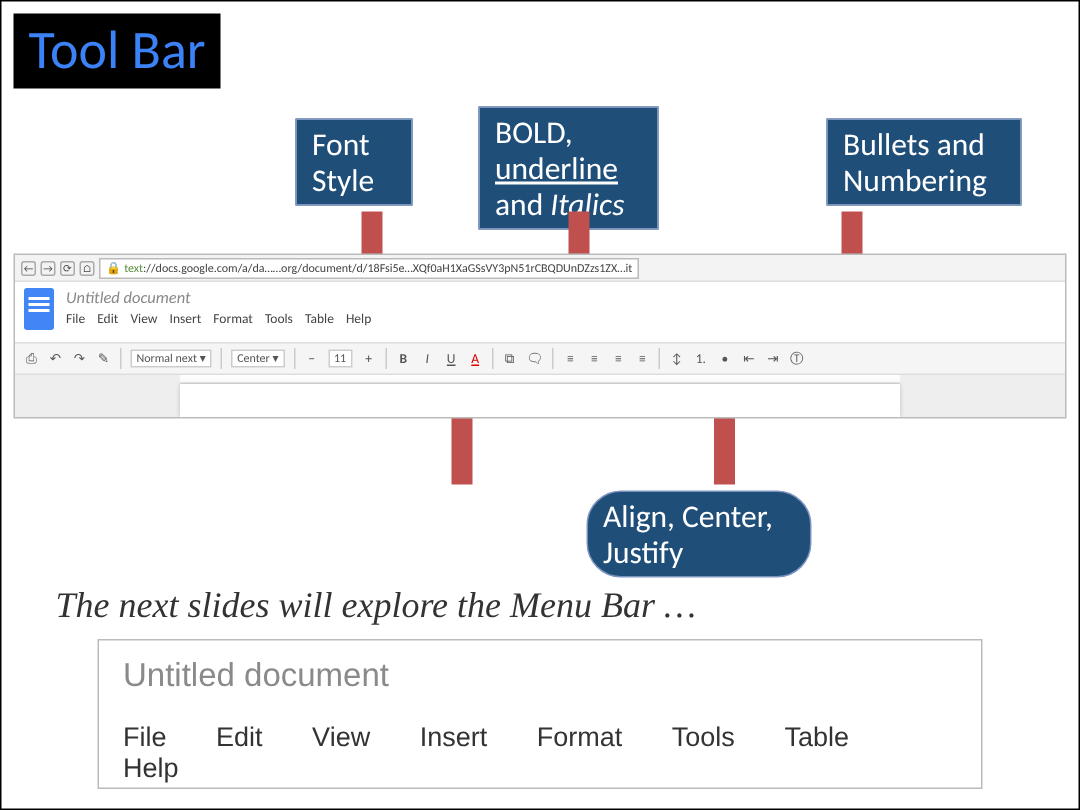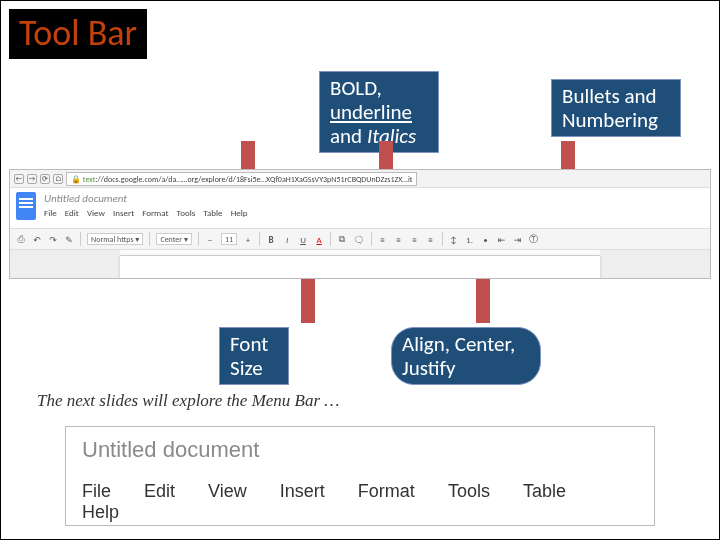--- a/index.html
+++ b/index.html
@@ -1,18 +1,18 @@
 <!DOCTYPE html>
 <html><head>
 <meta charset="utf-8">
 <style>
   * { box-sizing: border-box; margin: 0; padding: 0; }
   body { width: 720px; height: 540px; font-family: Calibri, Arial, sans-serif; background: #fff; position: relative; overflow: hidden; }
   .slide { width: 720px; height: 540px; position: relative; border: 1px solid #000; }
-  .title-box { position: absolute; top: 8px; left: 8px; background: #000; color: #c2410c; padding: 2px 10px 4px 10px; font-size: 36px; }
+  .title-box { position: absolute; top: 8px; left: 8px; background: #000; color: #3b82f6; padding: 2px 10px 4px 10px; font-size: 36px; }
   .label-box { position: absolute; background: #1f4e79; color: #fff; border: 1px solid #7b93bf; padding: 4px 10px; font-size: 21px; line-height: 1.15; }
   .l-fontstyle { top: 78px; left: 196px; width: 78px; }
   .l-biu { top: 70px; left: 318px; width: 120px; }
   .l-biu .u { text-decoration: underline }
   .l-biu .i { font-style: italic }
   .l-bullets { top: 78px; left: 550px; width: 130px; }
   .l-fontsize { top: 326px; left: 218px; width: 70px; }
   .l-align { top: 326px; left: 390px; width: 150px; border-radius: 23px; }
   .arrow-down, .arrow-up { position: absolute; width: 14px; background: #c0504d; }
   .arrow-down::after { content: ""; position: absolute; bottom: -14px; left: -6px; border-left: 13px solid transparent; border-right: 13px solid transparent; border-top: 14px solid #c0504d; }
@@ -34,57 +34,57 @@
   .dtitle { font-size: 11px; color: #888; font-style: italic; }
   .dmenu { font-size: 9px; color: #444; }
   .dmenu span { margin-right: 6px; }
   .toolbar { height: 22px; background: #f5f5f5; border-top: 1px solid #ddd; border-bottom: 1px solid #ddd; display: flex; align-items: center; font-size: 9px; color: #555; gap: 6px; padding: 0 6px; }
   .toolbar .sep { border-left: 1px solid #ccc; height: 14px; }
   .toolbar .dd { border: 1px solid #ccc; padding: 0 3px; background: #fff; font-size: 8px; }
   .toolbar .ico { display:inline-block; min-width: 10px; text-align:center; }
   .doc-canvas { height: 28px; background: #eee; position: relative; }
   .doc-canvas .sheet { position: absolute; top: 6px; left: 110px; right: 110px; bottom: 0; background: #fff; box-shadow: 0 0 3px rgba(0,0,0,.2); }
   .ruler { position: absolute; top: 0; left: 110px; right: 110px; height: 6px; background: #fdfdfd; border-bottom: 1px solid #ddd; }
-  .sentence { position: absolute; top: 390px; left: 36px; font-size: 17px; font-style: italic; font-family: 'Times New Roman', serif; color: #333; }
+  .sentence { position: absolute; top: 390px; left: 36px; font-size: 24px; font-style: italic; font-family: 'Times New Roman', serif; color: #333; }
   .detail-wrap { position: absolute; top: 425px; left: 64px; right: 64px; height: 100px; border: 1px solid #bbb; background: #fff; padding: 10px 16px; }
   .detail-title { font-family: Arial, sans-serif; font-size: 22px; color: #8a8a8a; }
   .detail-menu { margin-top: 18px; font-family: Arial, sans-serif; font-size: 18px; color: #333; }
   .detail-menu span { display: inline-block; margin-right: 28px; }
 </style>
 </head>
 <body>
 
 <div class="slide">
 
   <div class="title-box">Tool Bar</div>
 
+  <div class="label-box l-fontstyle">Font Style</div>
   <div class="label-box l-biu">
     <span>BOLD,</span><br>
     <span class="u">underline</span><br>
     <span>and </span><span class="i">Italics</span>
   </div>
   <div class="label-box l-bullets">Bullets and Numbering</div>
-  <div class="label-box l-fontsize">Font Size</div>
   <div class="label-box l-align">Align, Center, Justify</div>
 
   <div class="arrow-down ad1"></div>
   <div class="arrow-down ad2"></div>
   <div class="arrow-down ad3"></div>
   <div class="arrow-up au1"></div>
   <div class="arrow-up au2"></div>
 
   <div class="gdocs-wrap">
     <div class="browser-bar">
       <span class="bb-btn">←</span>
       <span class="bb-btn">→</span>
       <span class="bb-btn">⟳</span>
       <span class="bb-btn">⌂</span>
       <span class="url">
         <span class="lock">🔒</span>
-        <span class="lock">text</span><span>://docs.google.com/a/da……org/explore/d/18Fsi5e…XQf0aH1XaGSsVY3pN51rCBQDUnDZzs1ZX…it</span>
+        <span class="lock">text</span><span>://docs.google.com/a/da……org/document/d/18Fsi5e…XQf0aH1XaGSsVY3pN51rCBQDUnDZzs1ZX…it</span>
       </span>
     </div>
     <div class="gdocs-head">
       <div class="docicon"></div>
       <div class="dochead-text">
         <div class="dtitle">Untitled document</div>
         <div class="dmenu">
           <span>File</span>
           <span>Edit</span>
           <span>View</span>
@@ -95,21 +95,21 @@
           <span>Help</span>
         </div>
       </div>
     </div>
     <div class="toolbar">
       <span class="ico">⎙</span>
       <span class="ico">↶</span>
       <span class="ico">↷</span>
       <span class="ico">✎</span>
       <span class="sep"></span>
-      <span class="dd"><span>Normal https</span> ▾</span>
+      <span class="dd"><span>Normal next</span> ▾</span>
       <span class="sep"></span>
       <span class="dd"><span>Center</span> ▾</span>
       <span class="sep"></span>
       <span class="ico">−</span>
       <span class="dd">11</span>
       <span class="ico">+</span>
       <span class="sep"></span>
       <span class="ico" style="font-weight:bold">B</span>
       <span class="ico" style="font-style:italic">I</span>
       <span class="ico" style="text-decoration:underline">U</span>

